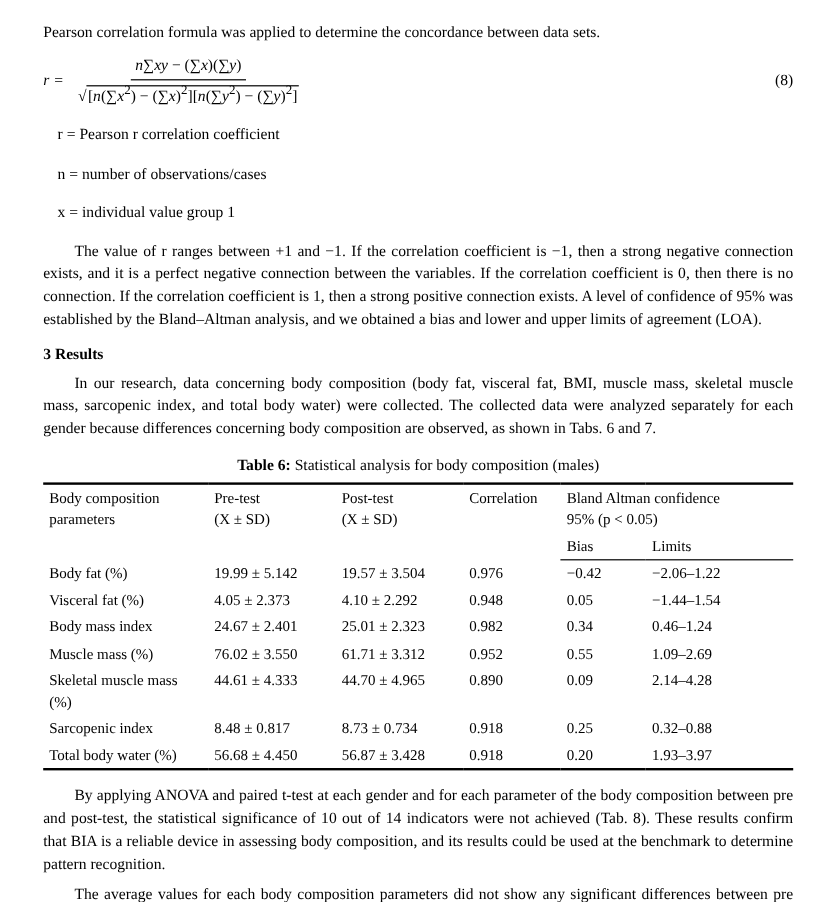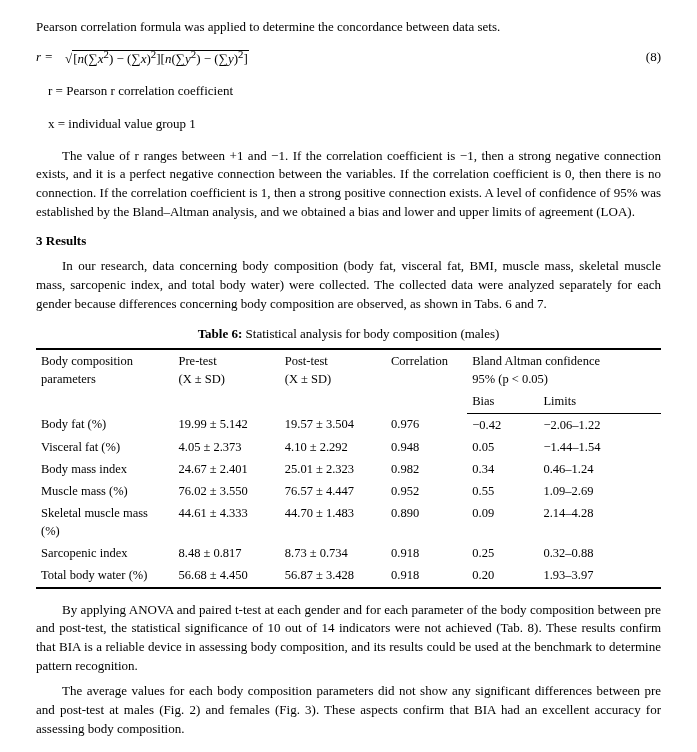--- a/index.html
+++ b/index.html
@@ -111,30 +111,34 @@
   </style>
 </head>
 <body>
 
 <p class="text-block">Pearson correlation formula was applied to determine the concordance between data sets.</p>
 
 <div class="formula-row">
   <div class="formula-content">
     <span class="r-label"><em>r</em> =</span>
     <div class="fraction">
+      <div class="numerator">
+        <em>n</em>∑<em>xy</em> − (∑<em>x</em>)(∑<em>y</em>)
+      </div>
       <div class="denominator">
         √<span style="border-top:1px solid #000; padding:0 1px;">[<em>n</em>(∑<em>x</em><sup>2</sup>) − (∑<em>x</em>)<sup>2</sup>][<em>n</em>(∑<em>y</em><sup>2</sup>) − (∑<em>y</em>)<sup>2</sup>]</span>
       </div>
     </div>
   </div>
   <span class="eq-number">(8)</span>
 </div>
 
 <div class="legend">
   <p>r = Pearson r correlation coefficient</p>
+  <p>n = number of observations/cases</p>
   <p>x = individual value group 1</p>
 </div>
 
 <p class="text-block indent">The value of r ranges between +1 and −1. If the correlation coefficient is −1, then a strong negative connection exists, and it is a perfect negative connection between the variables. If the correlation coefficient is 0, then there is no connection. If the correlation coefficient is 1, then a strong positive connection exists. A level of confidence of 95% was established by the Bland–Altman analysis, and we obtained a bias and lower and upper limits of agreement (LOA).</p>
 
 <p class="section-heading">3 Results</p>
 
 <p class="text-block indent">In our research, data concerning body composition (body fat, visceral fat, BMI, muscle mass, skeletal muscle mass, sarcopenic index, and total body water) were collected. The collected data were analyzed separately for each gender because differences concerning body composition are observed, as shown in Tabs. 6 and 7.</p>
 
 <div class="table-container">
@@ -176,29 +180,29 @@
       <td style="">Body mass index</td>
       <td style="">24.67 ± 2.401</td>
       <td style="">25.01 ± 2.323</td>
       <td style="">0.982</td>
       <td style="">0.34</td>
       <td style="">0.46–1.24</td>
     </tr>
         <tr>
       <td style="">Muscle mass (%)</td>
       <td style="">76.02 ± 3.550</td>
-      <td style="">76.57 ± 4.447</td>
+      <td style="">61.71 ± 3.312</td>
       <td style="">0.952</td>
       <td style="">0.55</td>
       <td style="">1.09–2.69</td>
     </tr>
         <tr>
       <td style="">Skeletal muscle mass (%)</td>
       <td style="">44.61 ± 4.333</td>
-      <td style="">44.70 ± 1.483</td>
+      <td style="">44.70 ± 4.965</td>
       <td style="">0.890</td>
       <td style="">0.09</td>
       <td style="">2.14–4.28</td>
     </tr>
         <tr>
       <td style="">Sarcopenic index</td>
       <td style="">8.48 ± 0.817</td>
       <td style="">8.73 ± 0.734</td>
       <td style="">0.918</td>
       <td style="">0.25</td>

